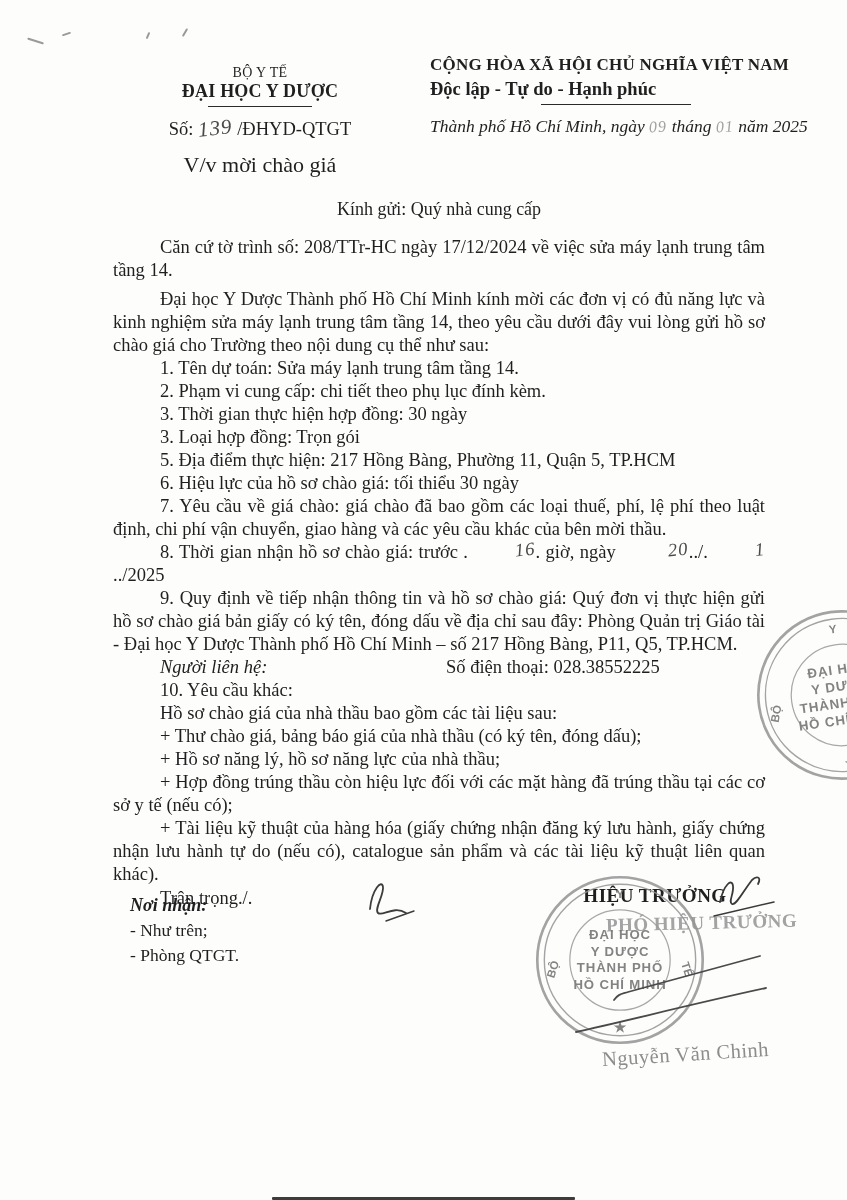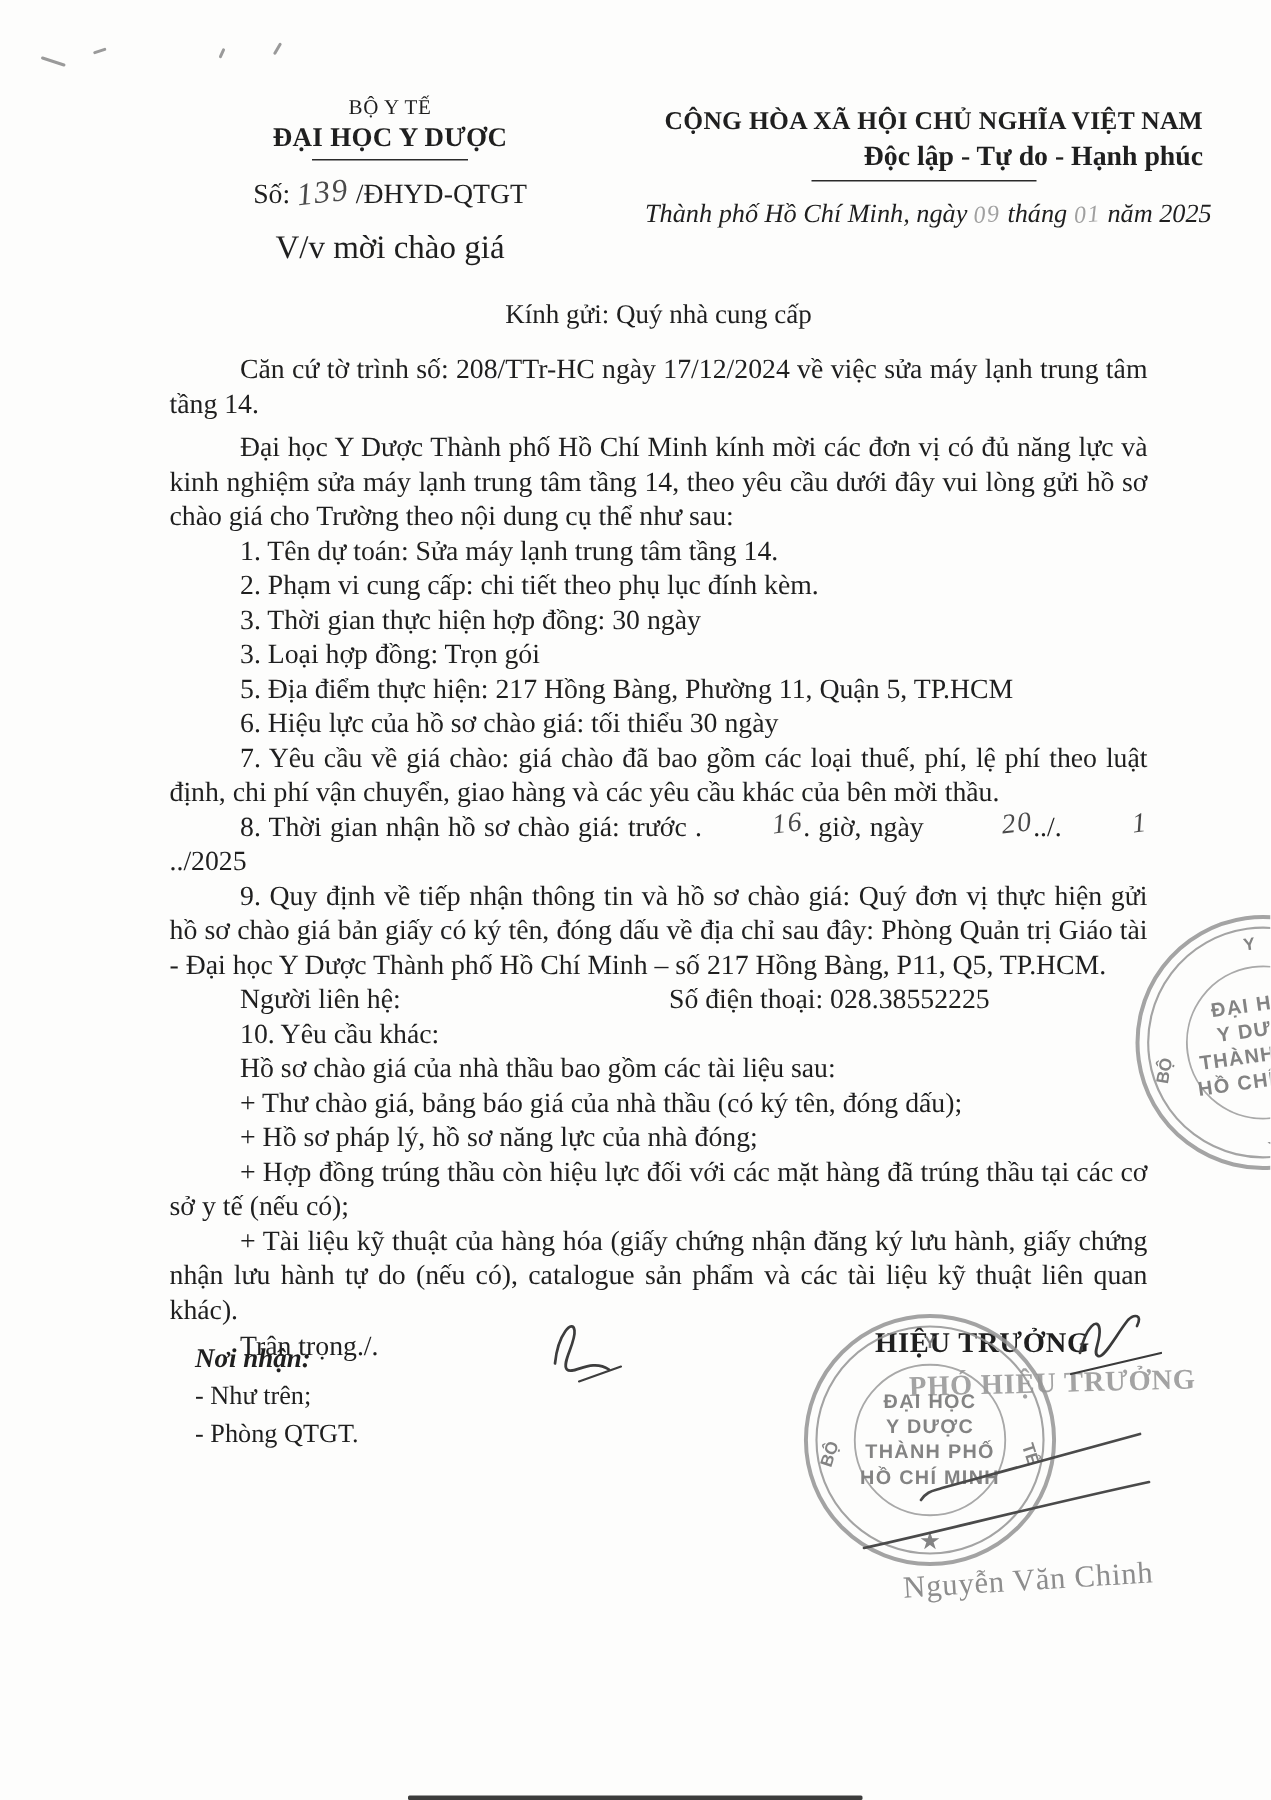--- a/index.html
+++ b/index.html
@@ -8,35 +8,35 @@
     background:#fdfdfc;overflow:hidden;
     font-family:"Liberation Serif",serif;color:#1f1f1f;
   }
   
   .h-left{position:absolute;top:64px;left:116px;width:288px;text-align:center;line-height:1.22;}
   .h-left .l1{font-size:14px;letter-spacing:.4px;}
   .h-left .l2,.h-left .l3{font-size:18px;font-weight:bold;letter-spacing:.2px;}
   .rule-left{width:104px;border-top:1.6px solid #2a2a2a;margin:3px auto 9px;}
   .so-line{font-size:18.5px;}
   .vv-line{font-size:22px;margin-top:10px;}
-  .h-right{position:absolute;top:70px;left:430px;width:372px;text-align:right;line-height:1.25;}
+  .h-right{position:absolute;top:54px;left:430px;width:372px;text-align:left;line-height:1.25;}
   .h-right .l1{font-size:17px;font-weight:bold;letter-spacing:.2px;}
   .h-right .l2{font-size:18.5px;font-weight:bold;margin-top:3px;}
   .rule-right{width:150px;border-top:1.6px solid #2a2a2a;margin:3px auto 11px;}
   .dateline{font-size:17.5px;font-style:italic;white-space:nowrap;}
   
   .hand{display:inline-block;font-style:italic;color:#4a4a4a;transform:rotate(-6deg);letter-spacing:1px;}
   .hand-light{display:inline-block;font-style:italic;color:#a0a0a0;transform:rotate(-4deg);font-size:16px;letter-spacing:1px;}
   
   .body-text{position:absolute;top:198px;left:113px;width:652px;font-size:18.5px;line-height:23px;text-align:justify;}
   .salutation{text-align:center;font-size:18px;margin-bottom:15px;}
   .para{text-indent:47px;}
   .p-gap{margin-bottom:6px;}
   .contact-row{position:relative;height:23px;}
-  .contact-row .c1{margin-left:47px;}
+  .contact-row .c1{margin-left:47px;font-style:italic;}
   .contact-row .c2{position:absolute;left:333px;top:0;}
   .closing-row{text-indent:47px;margin-top:1px;position:relative;}
   .sig-doodle{position:absolute;left:243px;top:-12px;}
   
   .recipients{position:absolute;top:893px;left:130px;font-size:17.5px;line-height:25px;}
   .recipients .rt{font-weight:bold;font-style:italic;font-size:18px;}
   .sign-title{position:absolute;top:885px;left:545px;width:220px;text-align:center;
     font-size:19px;font-weight:bold;letter-spacing:.5px;}
   .stamp-title{position:absolute;top:912px;left:606px;width:200px;
     font-size:19px;font-weight:bold;color:#a3a3a3;letter-spacing:.5px;transform:rotate(-1.5deg);}
@@ -107,21 +107,21 @@
       <span>8. Thời gian nhận hồ sơ chào giá: trước .</span><span class="hand">16</span><span>. giờ, ngày </span><span class="hand">20</span><span>../.</span><span class="hand">1</span><span>../2025</span>
     </div>
     <div class="para">9. Quy định về tiếp nhận thông tin và hồ sơ chào giá: Quý đơn vị thực hiện gửi hồ sơ chào giá bản giấy có ký tên, đóng dấu về địa chỉ sau đây: Phòng Quản trị Giáo tài - Đại học Y Dược Thành phố Hồ Chí Minh – số 217 Hồng Bàng, P11, Q5, TP.HCM.</div>
     <div class="contact-row">
       <span class="c1">Người liên hệ:</span>
       <span class="c2">Số điện thoại: 028.38552225</span>
     </div>
     <div class="para">10. Yêu cầu khác:</div>
     <div class="para">Hồ sơ chào giá của nhà thầu bao gồm các tài liệu sau:</div>
     <div class="para">+ Thư chào giá, bảng báo giá của nhà thầu (có ký tên, đóng dấu);</div>
-    <div class="para">+ Hồ sơ pháp lý, hồ sơ năng lực của nhà đóng;</div>
+    <div class="para">+ Hồ sơ năng lý, hồ sơ năng lực của nhà thầu;</div>
     <div class="para">+ Hợp đồng trúng thầu còn hiệu lực đối với các mặt hàng đã trúng thầu tại các cơ sở y tế (nếu có);</div>
     <div class="para">+ Tài liệu kỹ thuật của hàng hóa (giấy chứng nhận đăng ký lưu hành, giấy chứng nhận lưu hành tự do (nếu có), catalogue sản phẩm và các tài liệu kỹ thuật liên quan khác).</div>
     <div class="closing-row">
       <span>Trân trọng./.</span>
       <svg class="sig-doodle" width="70" height="52" viewBox="0 0 70 52">
         <path d="M14,34 C16,14 26,4 27,12 C28,20 18,34 22,38 C26,42 38,30 50,38" fill="none" stroke="#3d3d3d" stroke-width="1.8" stroke-linecap="round"></path>
         <path d="M30,46 L58,36" fill="none" stroke="#3d3d3d" stroke-width="1.4" stroke-linecap="round"></path>
       </svg>
     </div>
   </div>

